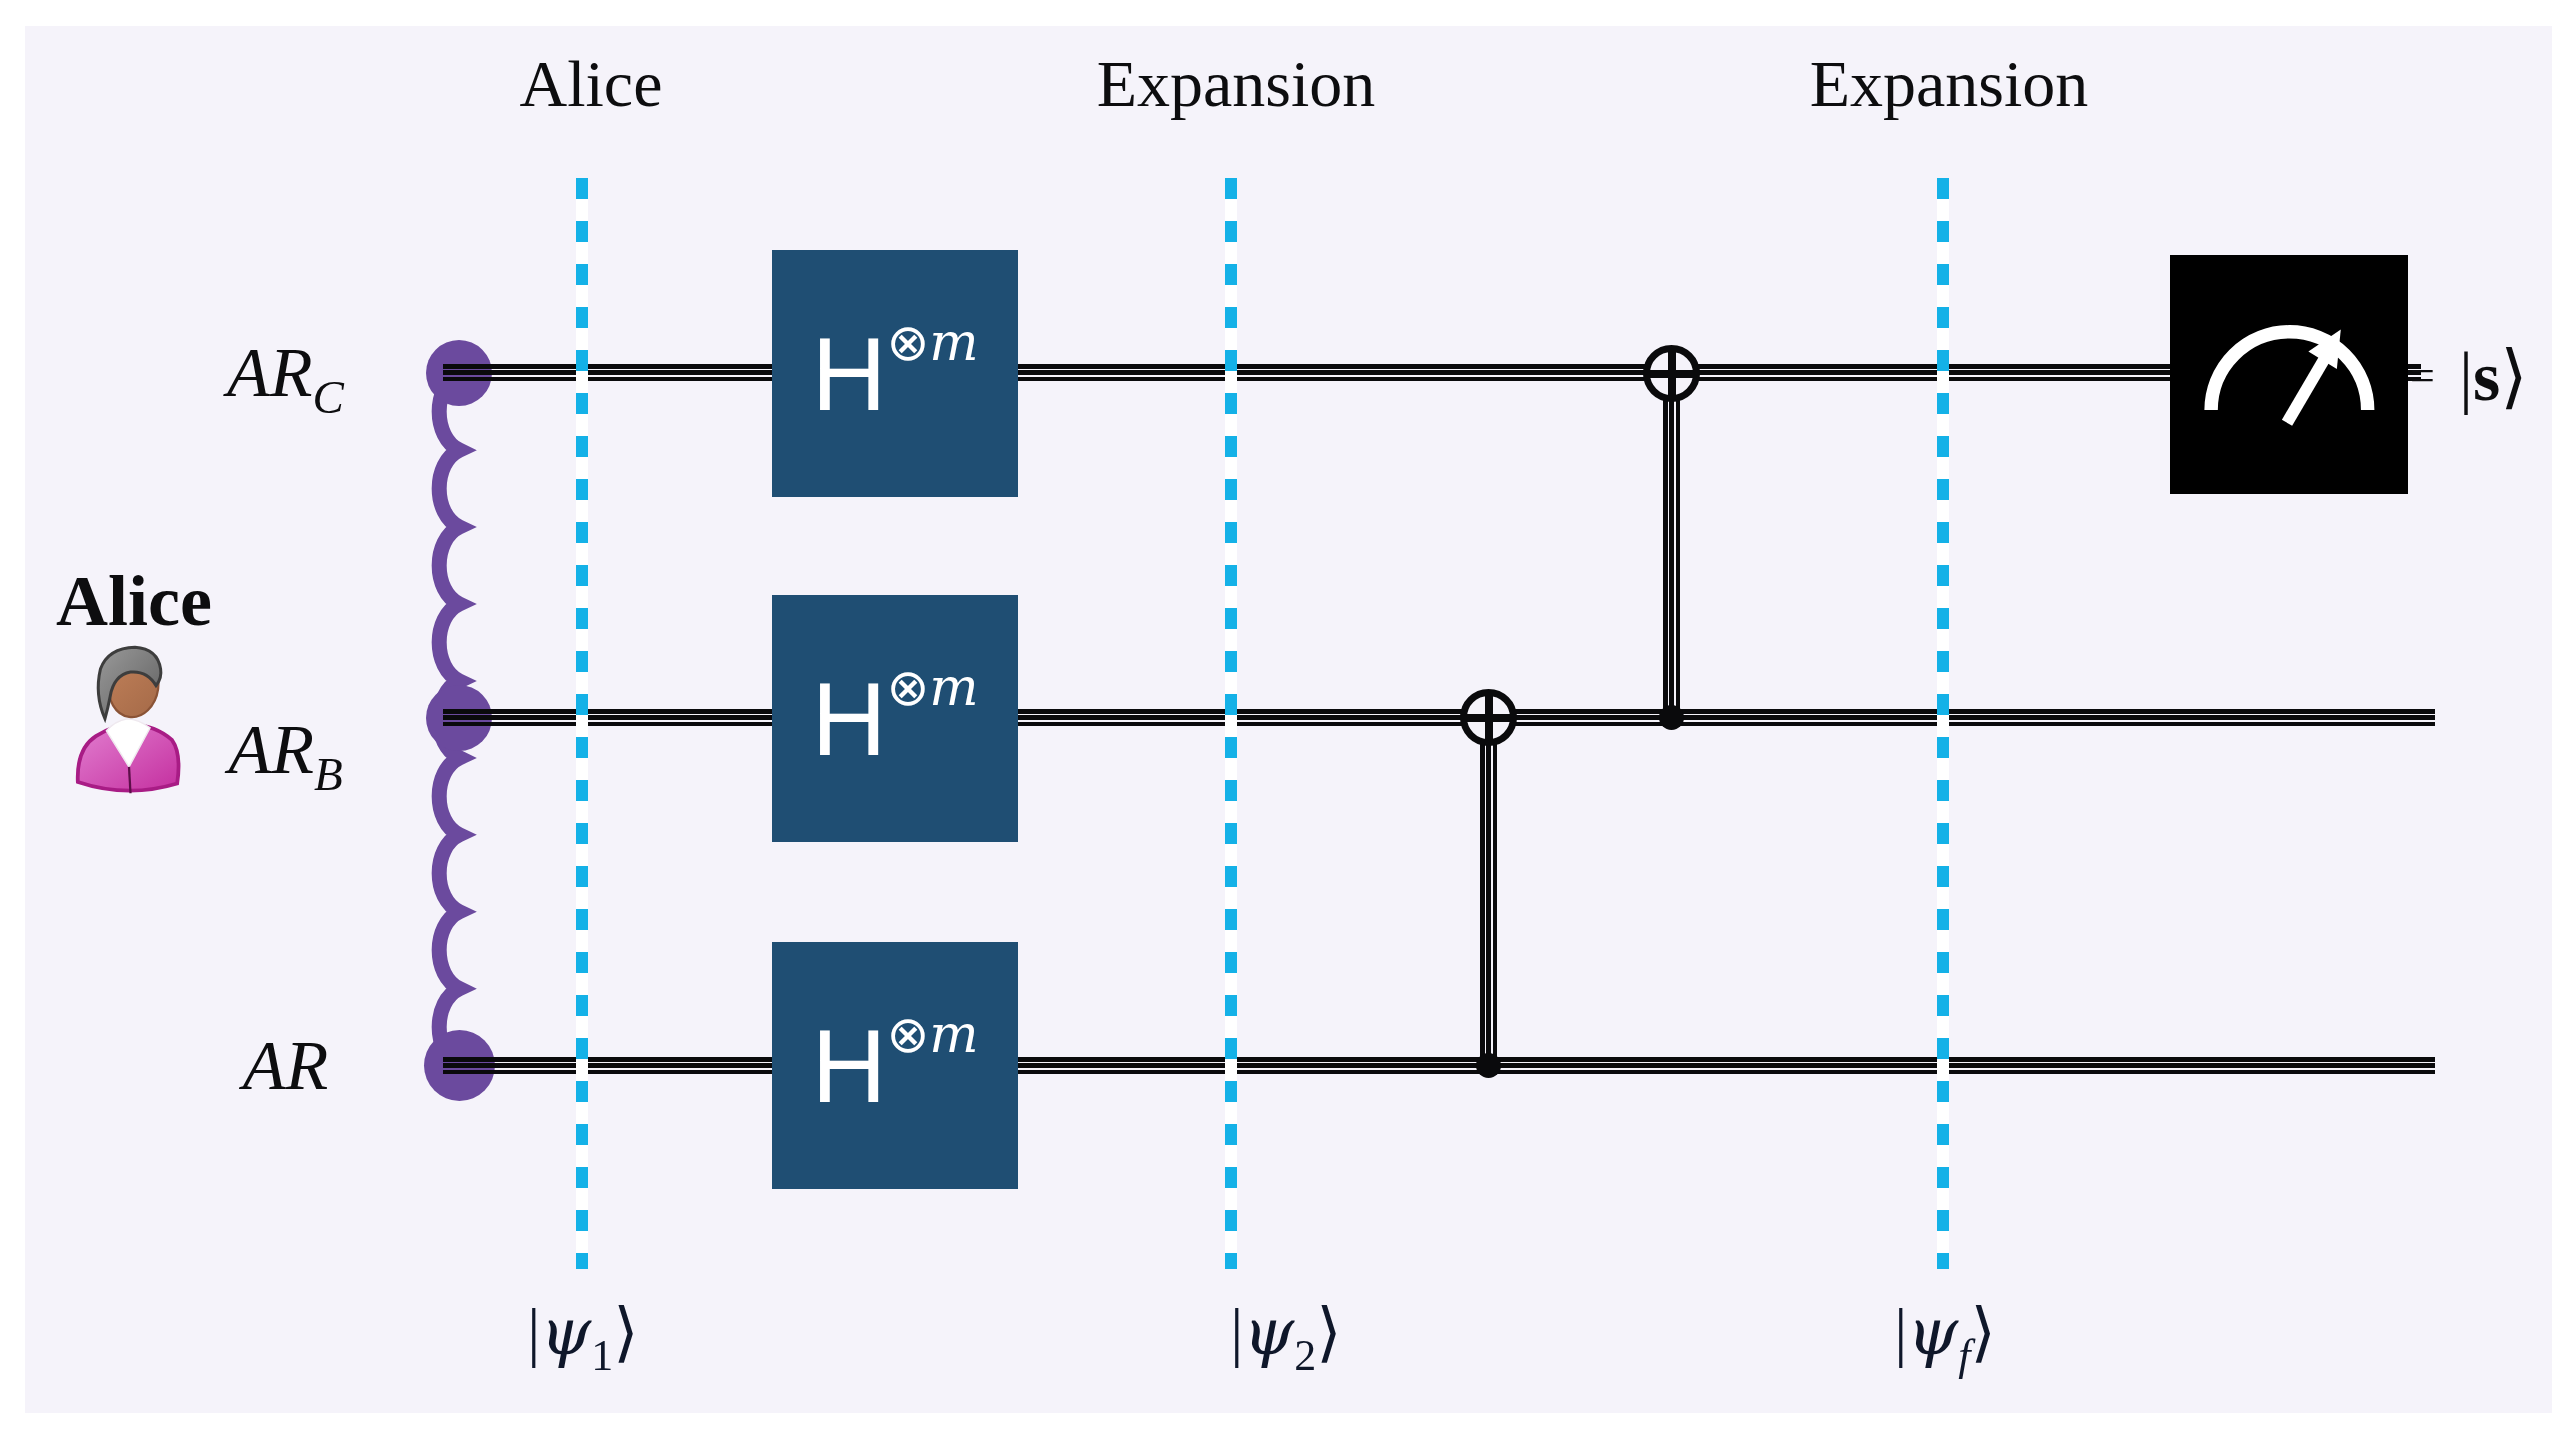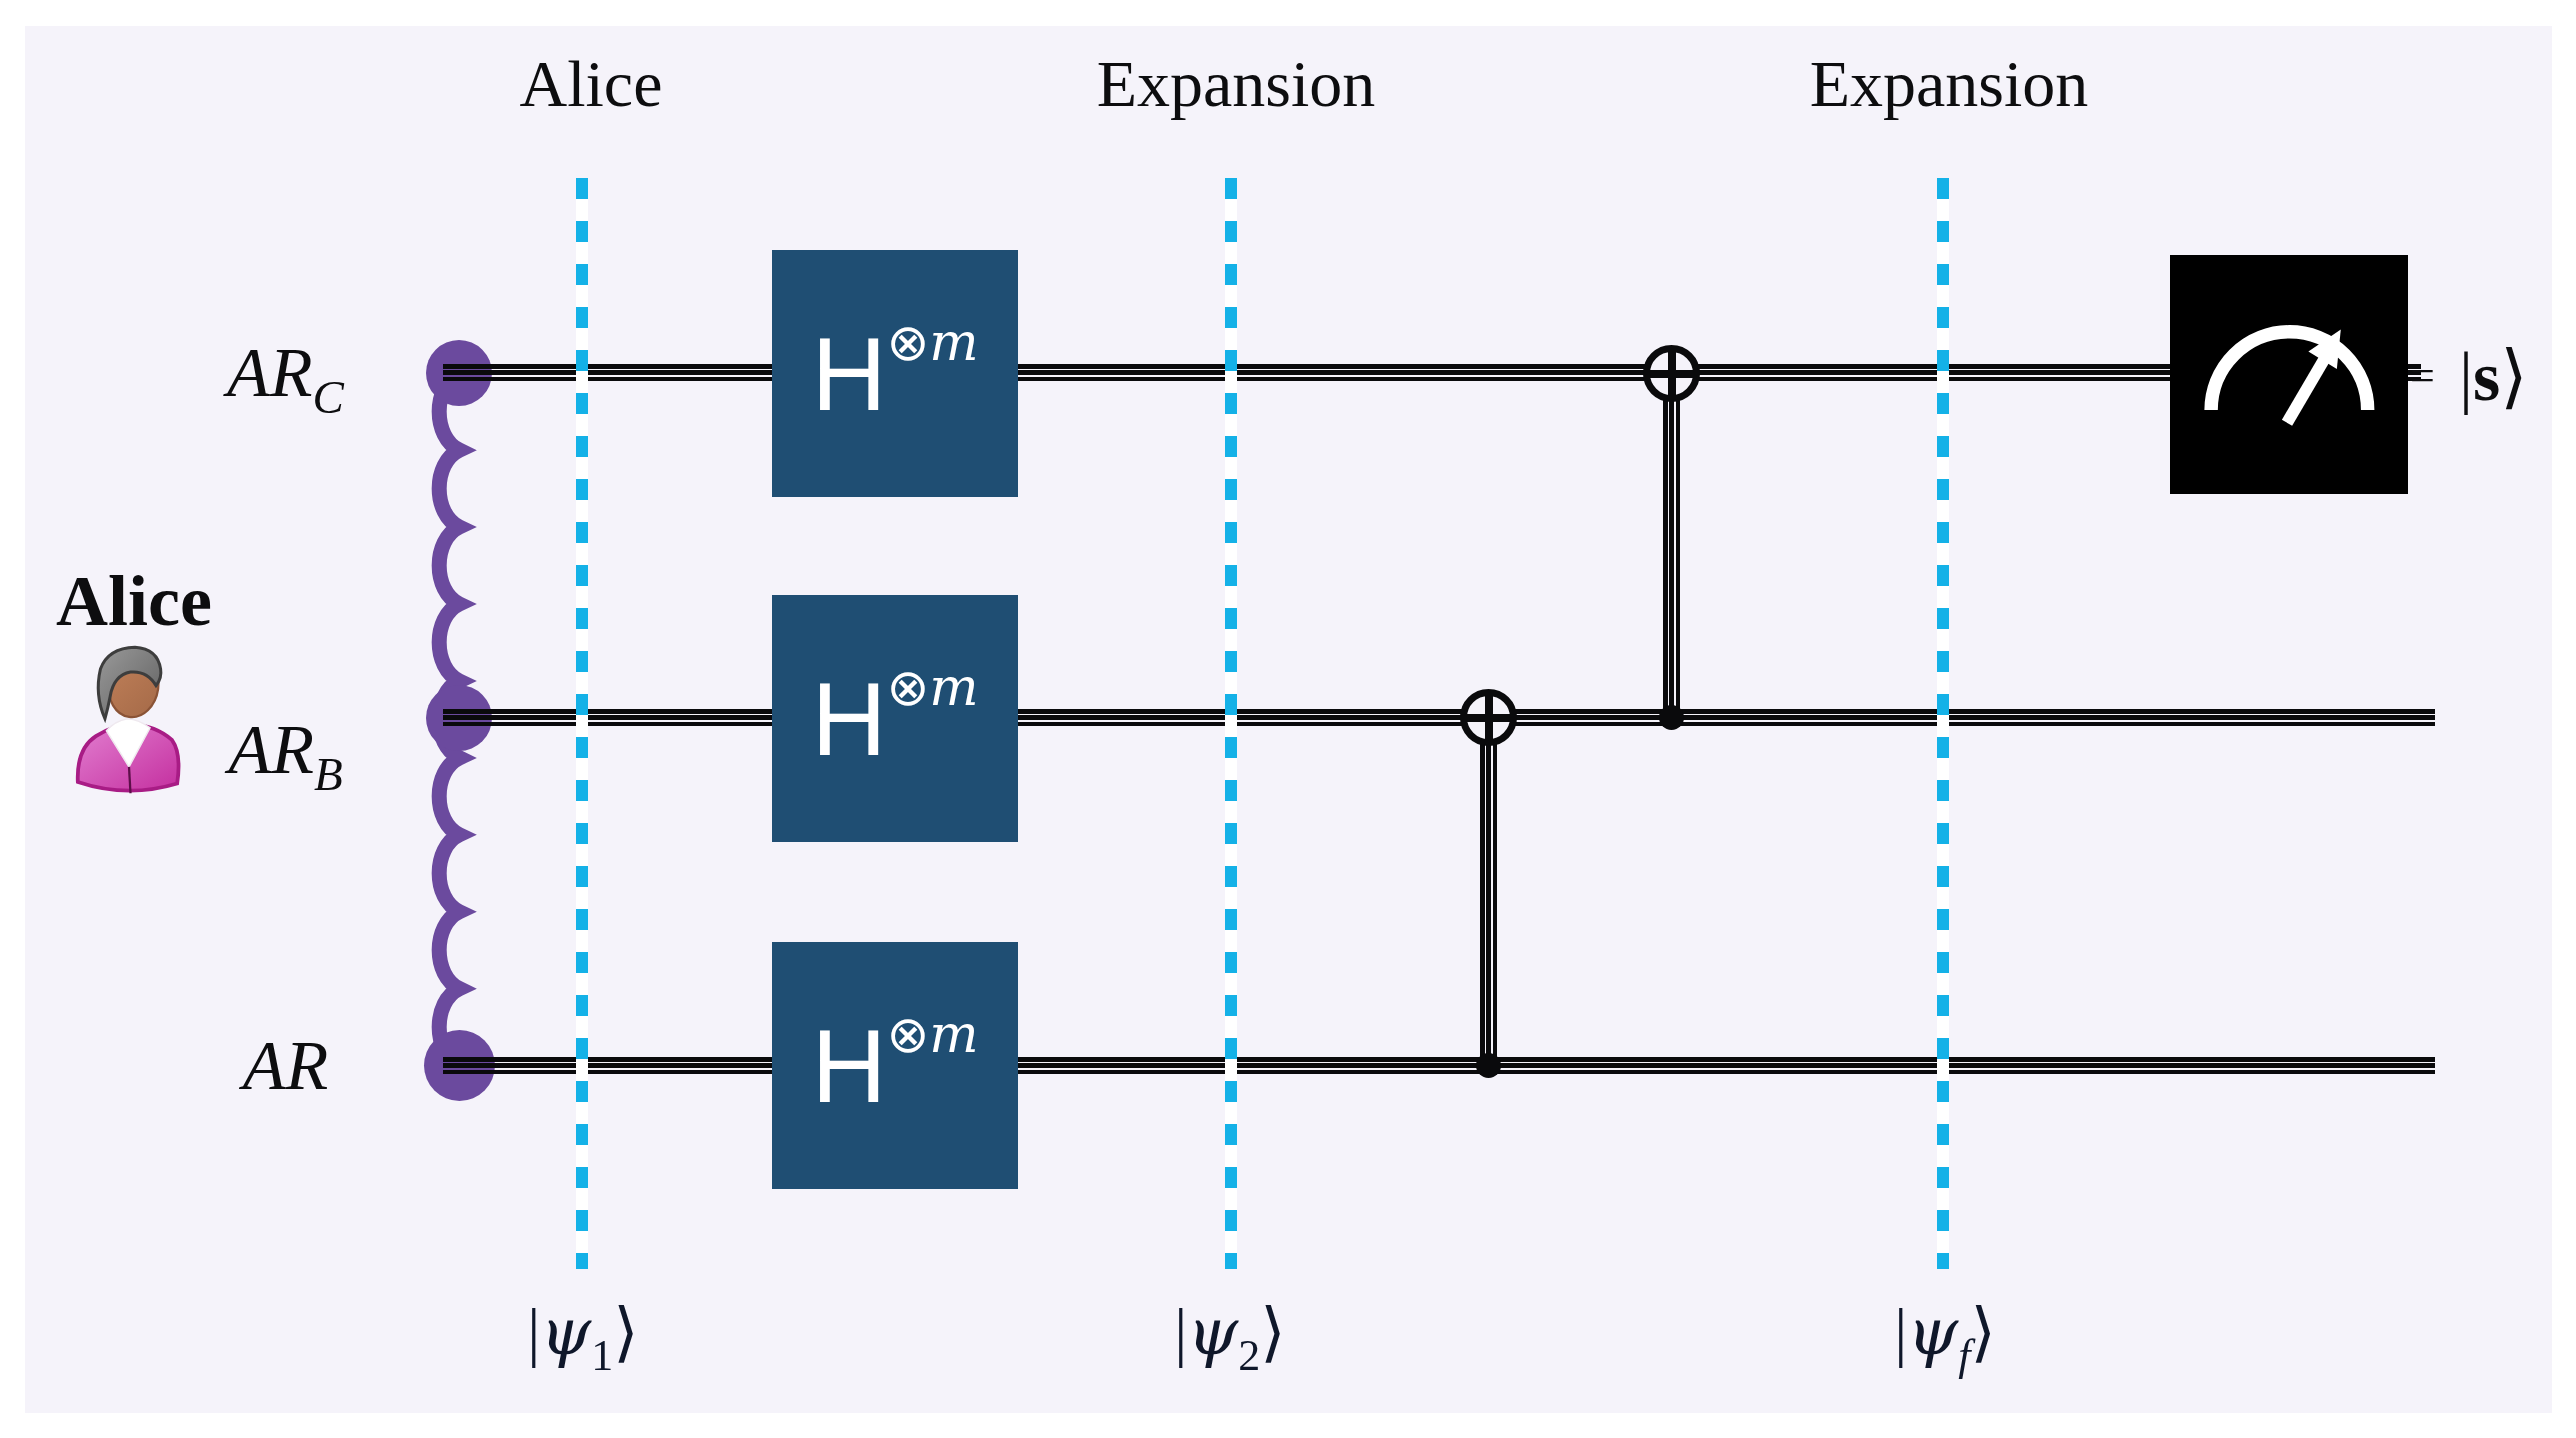--- a/index.html
+++ b/index.html
@@ -153,15 +153,15 @@
     <path d="M 52 196 A 99 99 0 0 1 250 196" fill="none" stroke="#ffffff" stroke-width="17"></path>
     <path d="M 148 212 L 196 130" fill="none" stroke="#ffffff" stroke-width="15"></path>
     <polygon points="216,94 211,144 175,122" fill="#ffffff"></polygon>
   </svg>
 </div>
 
 <div class="abs" id="out-equals">=</div>
 <div class="abs" id="out-ket"><span class="ketbar">|</span><span class="s">s</span><span class="ketclose">⟩</span></div>
 
 <div class="abs state" style="left:583px"><span class="ketbar">|</span><span class="psi">ψ</span><sub>1</sub><span class="ketclose">⟩</span></div>
-<div class="abs state" style="left:1230px"><span class="ketbar">|</span><span class="psi">ψ</span><sub>2</sub><span class="ketclose">⟩</span></div>
+<div class="abs state" style="left:1286px"><span class="ketbar">|</span><span class="psi">ψ</span><sub>2</sub><span class="ketclose">⟩</span></div>
 <div class="abs state" style="left:1945px"><span class="ketbar">|</span><span class="psi">ψ</span><sub class="f">f</sub><span class="ketclose">⟩</span></div>
 
 
 </body></html>

